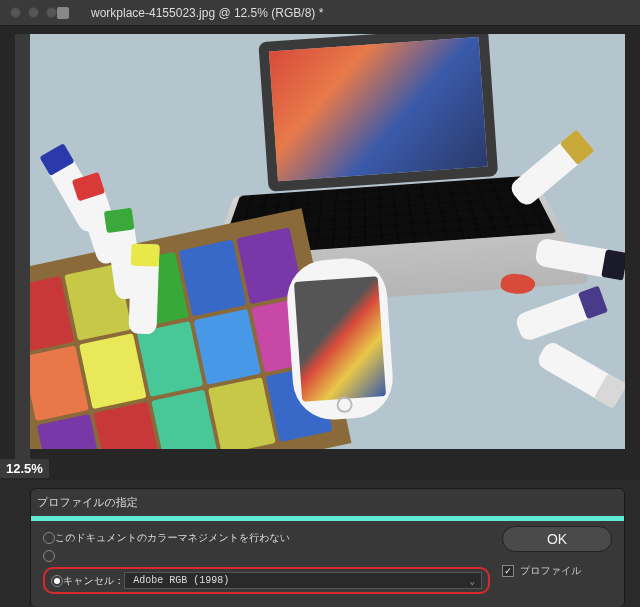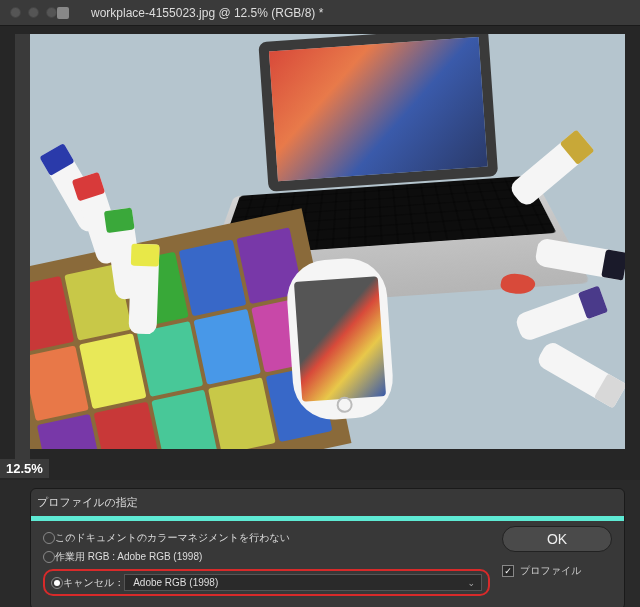--- a/index.html
+++ b/index.html
@@ -61,21 +61,21 @@
 
 .dialog { margin: 8px 15px 0 30px; background: #383838; border-radius: 6px; border: 1px solid #1a1a1a; }
 .dialog-title { text-align: left; padding: 6px; font-size: 11px; color: #ddd; border-bottom: 5px solid #5eead4; }
 .dialog-body { display: flex; padding: 5px 12px 8px 12px; gap: 12px; }
 .opts { flex: 1; }
 .opts-label { font-size: 10px; color: #ccc; margin-bottom: 5px; }
 .radio-row { display: flex; align-items: center; margin: 5px 0; font-size: 10px; color: #ddd; }
 .radio { width: 12px; height: 12px; border: 1px solid #888; border-radius: 50%; display: inline-flex; align-items: center; justify-content: center; }
 .radio.sel::after { content: ""; width: 6px; height: 6px; background: #fff; border-radius: 50%; }
 .highlight { border: 2px solid #d82a2a; border-radius: 10px; padding: 3px 6px; margin-top: 3px; }
-.profile-sel { flex: 1; background: #2a2a2a; border: 1px solid #555; border-radius: 0; padding: 2px 18px 2px 8px; color: #ddd; position: relative; }
+.profile-sel { flex: 1; background: #2a2a2a; border: 1px solid #555; border-radius: 0; padding: 2px 18px 2px 8px; color: #ddd; position: relative; font-family: Liberation Mono, monospace; }
 .chev { position: absolute; right: 6px; top: 50%; transform: translateY(-50%); font-size: 9px; color: #aaa; }
 .buttons { width: 110px; display: flex; flex-direction: column; gap: 6px; }
 .btn { background: #4a4a4a; border: 1px solid #222; border-radius: 14px; padding: 4px 0; text-align: center; font-size: 14px; color: #eee; }
 .check-row { display: flex; align-items: center; gap: 6px; font-size: 10px; margin-top: 6px; }
 .checkbox { width: 12px; height: 12px; border: 1px solid #888; background: #2a2a2a; display: inline-flex; align-items: center; justify-content: center; font-size: 9px; color: #fff; }
 </style>
 </head>
 <body>
 
 <div class="titlebar">
@@ -160,21 +160,20 @@
   <div class="dialog-body">
     <div class="opts">
 
       <div class="radio-row">
         <span class="radio"></span>
         <span>このドキュメントのカラーマネジメントを行わない</span>
       </div>
 
       <div class="radio-row">
         <span class="radio"></span>
-        <span>作業用 RGB : Adobe RGB (1998)</span>
       </div>
 
       <div class="radio-row highlight">
         <span class="radio sel"></span>
         <span>キャンセル：</span>
         <div class="profile-sel">
           <span>Adobe RGB (1998)</span>
           <span class="chev">⌄</span>
         </div>
       </div>

